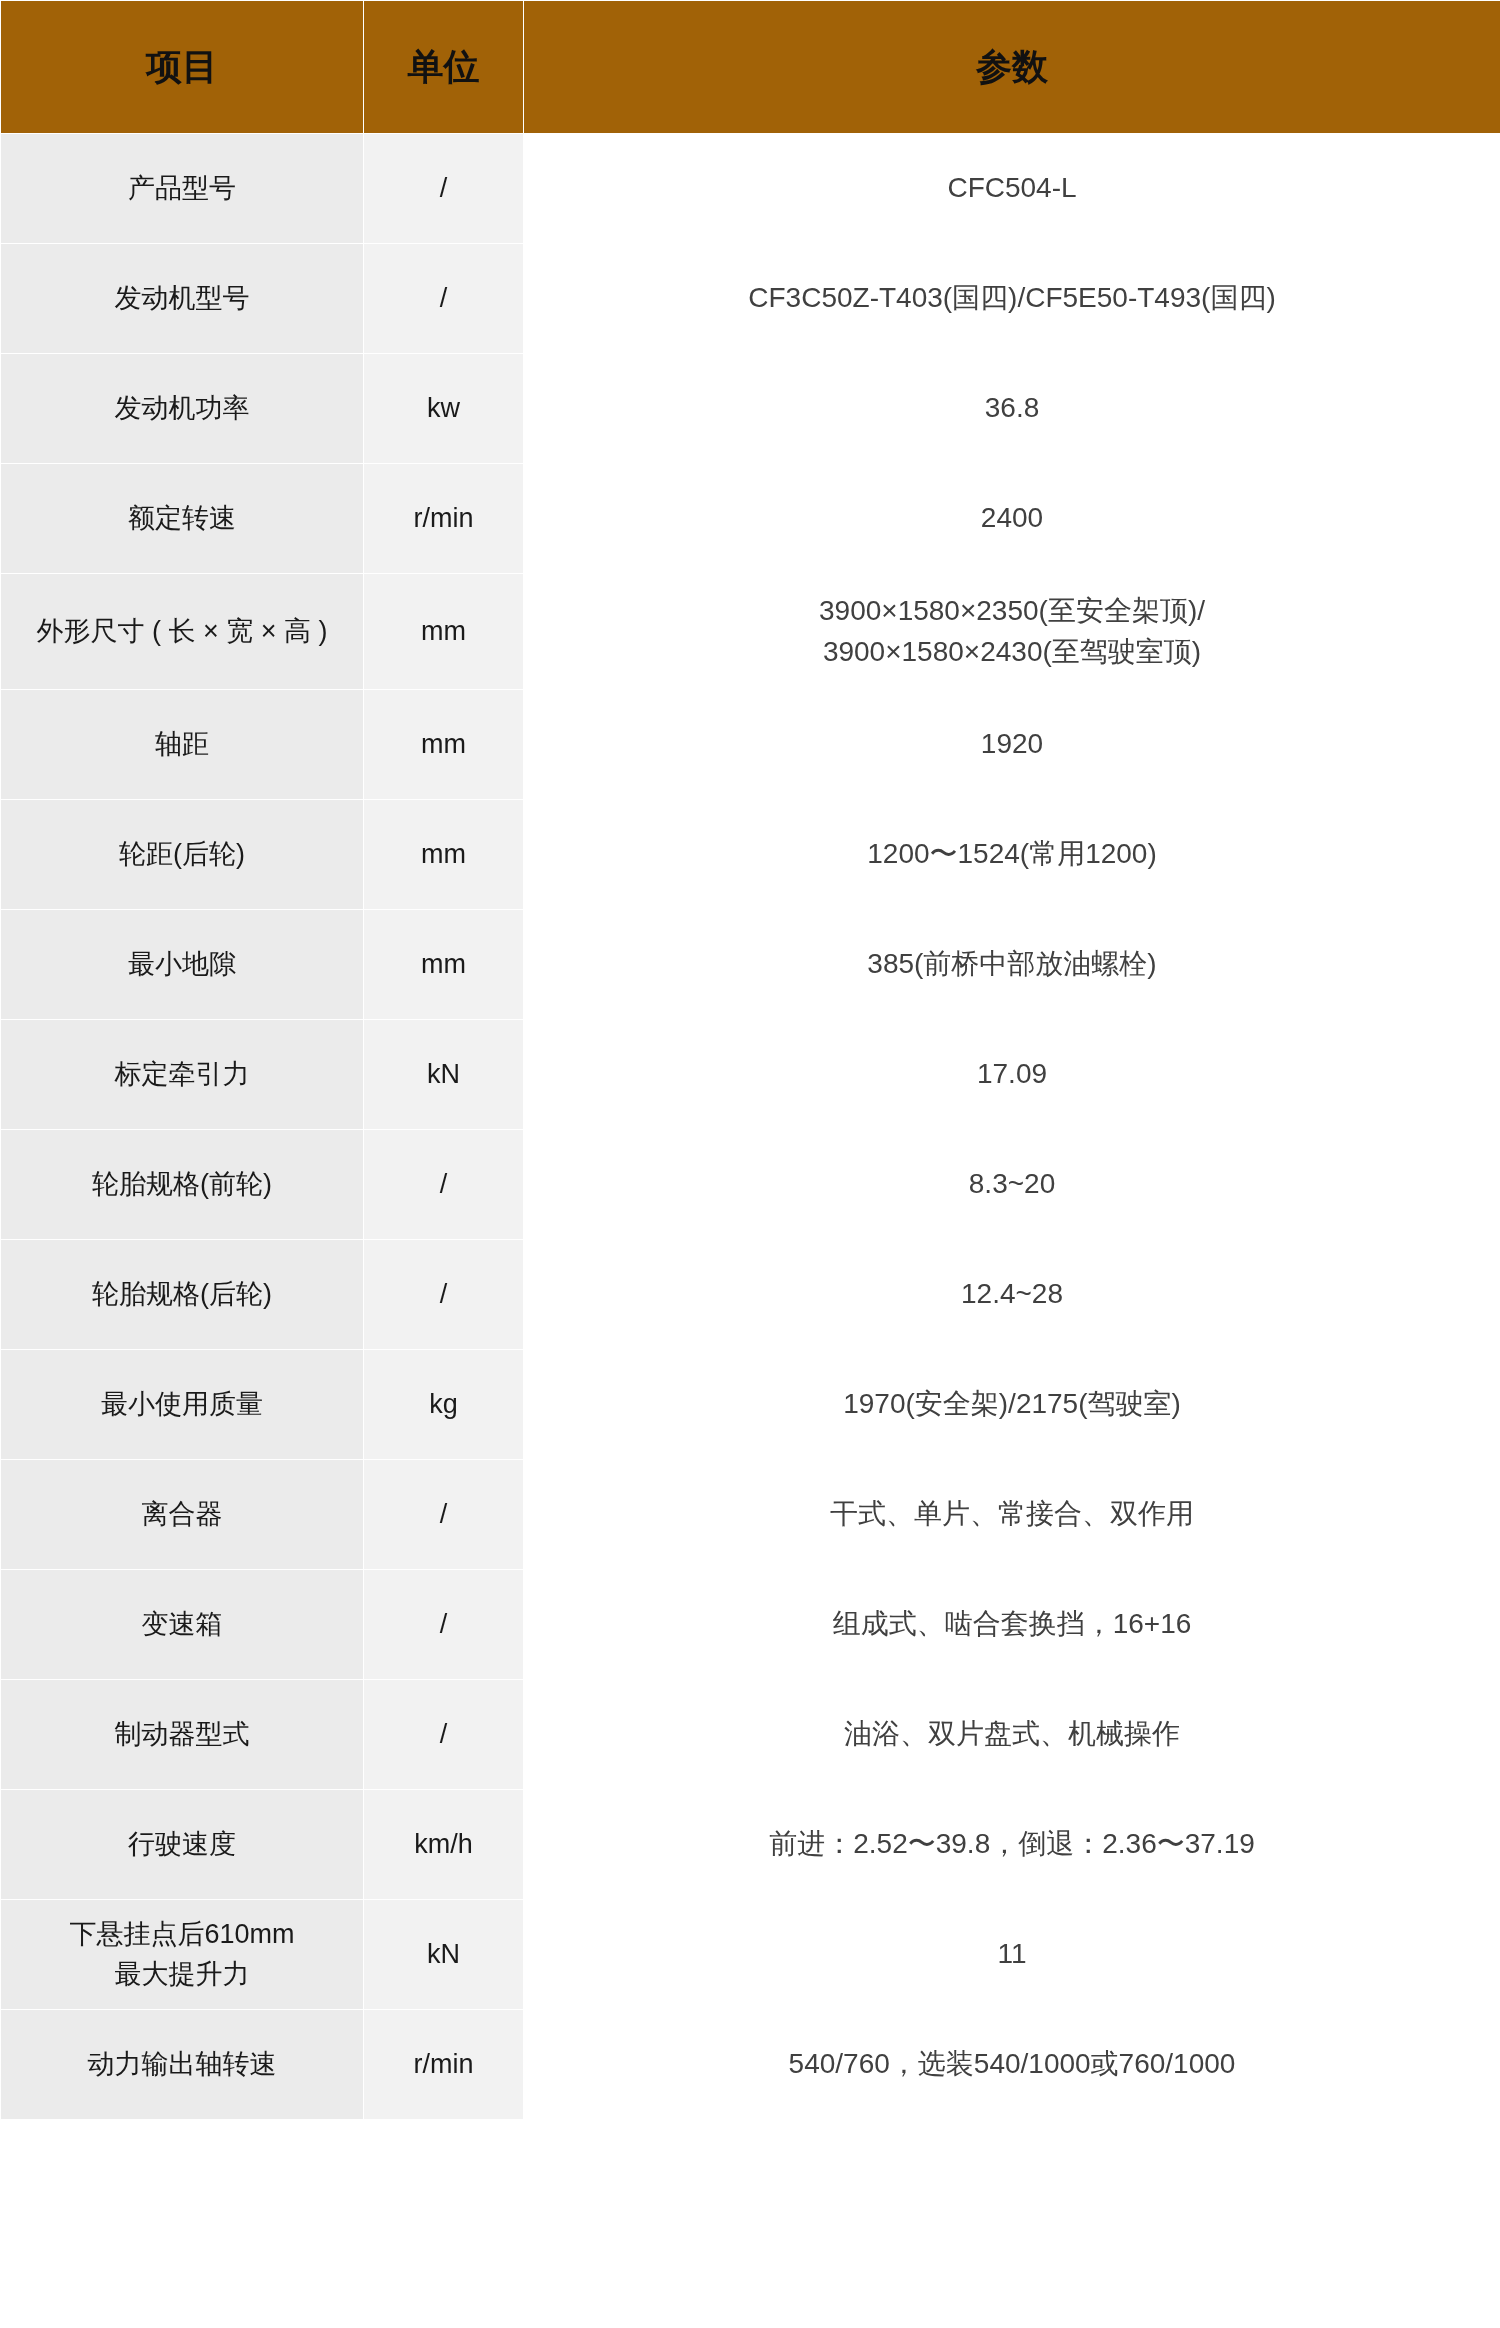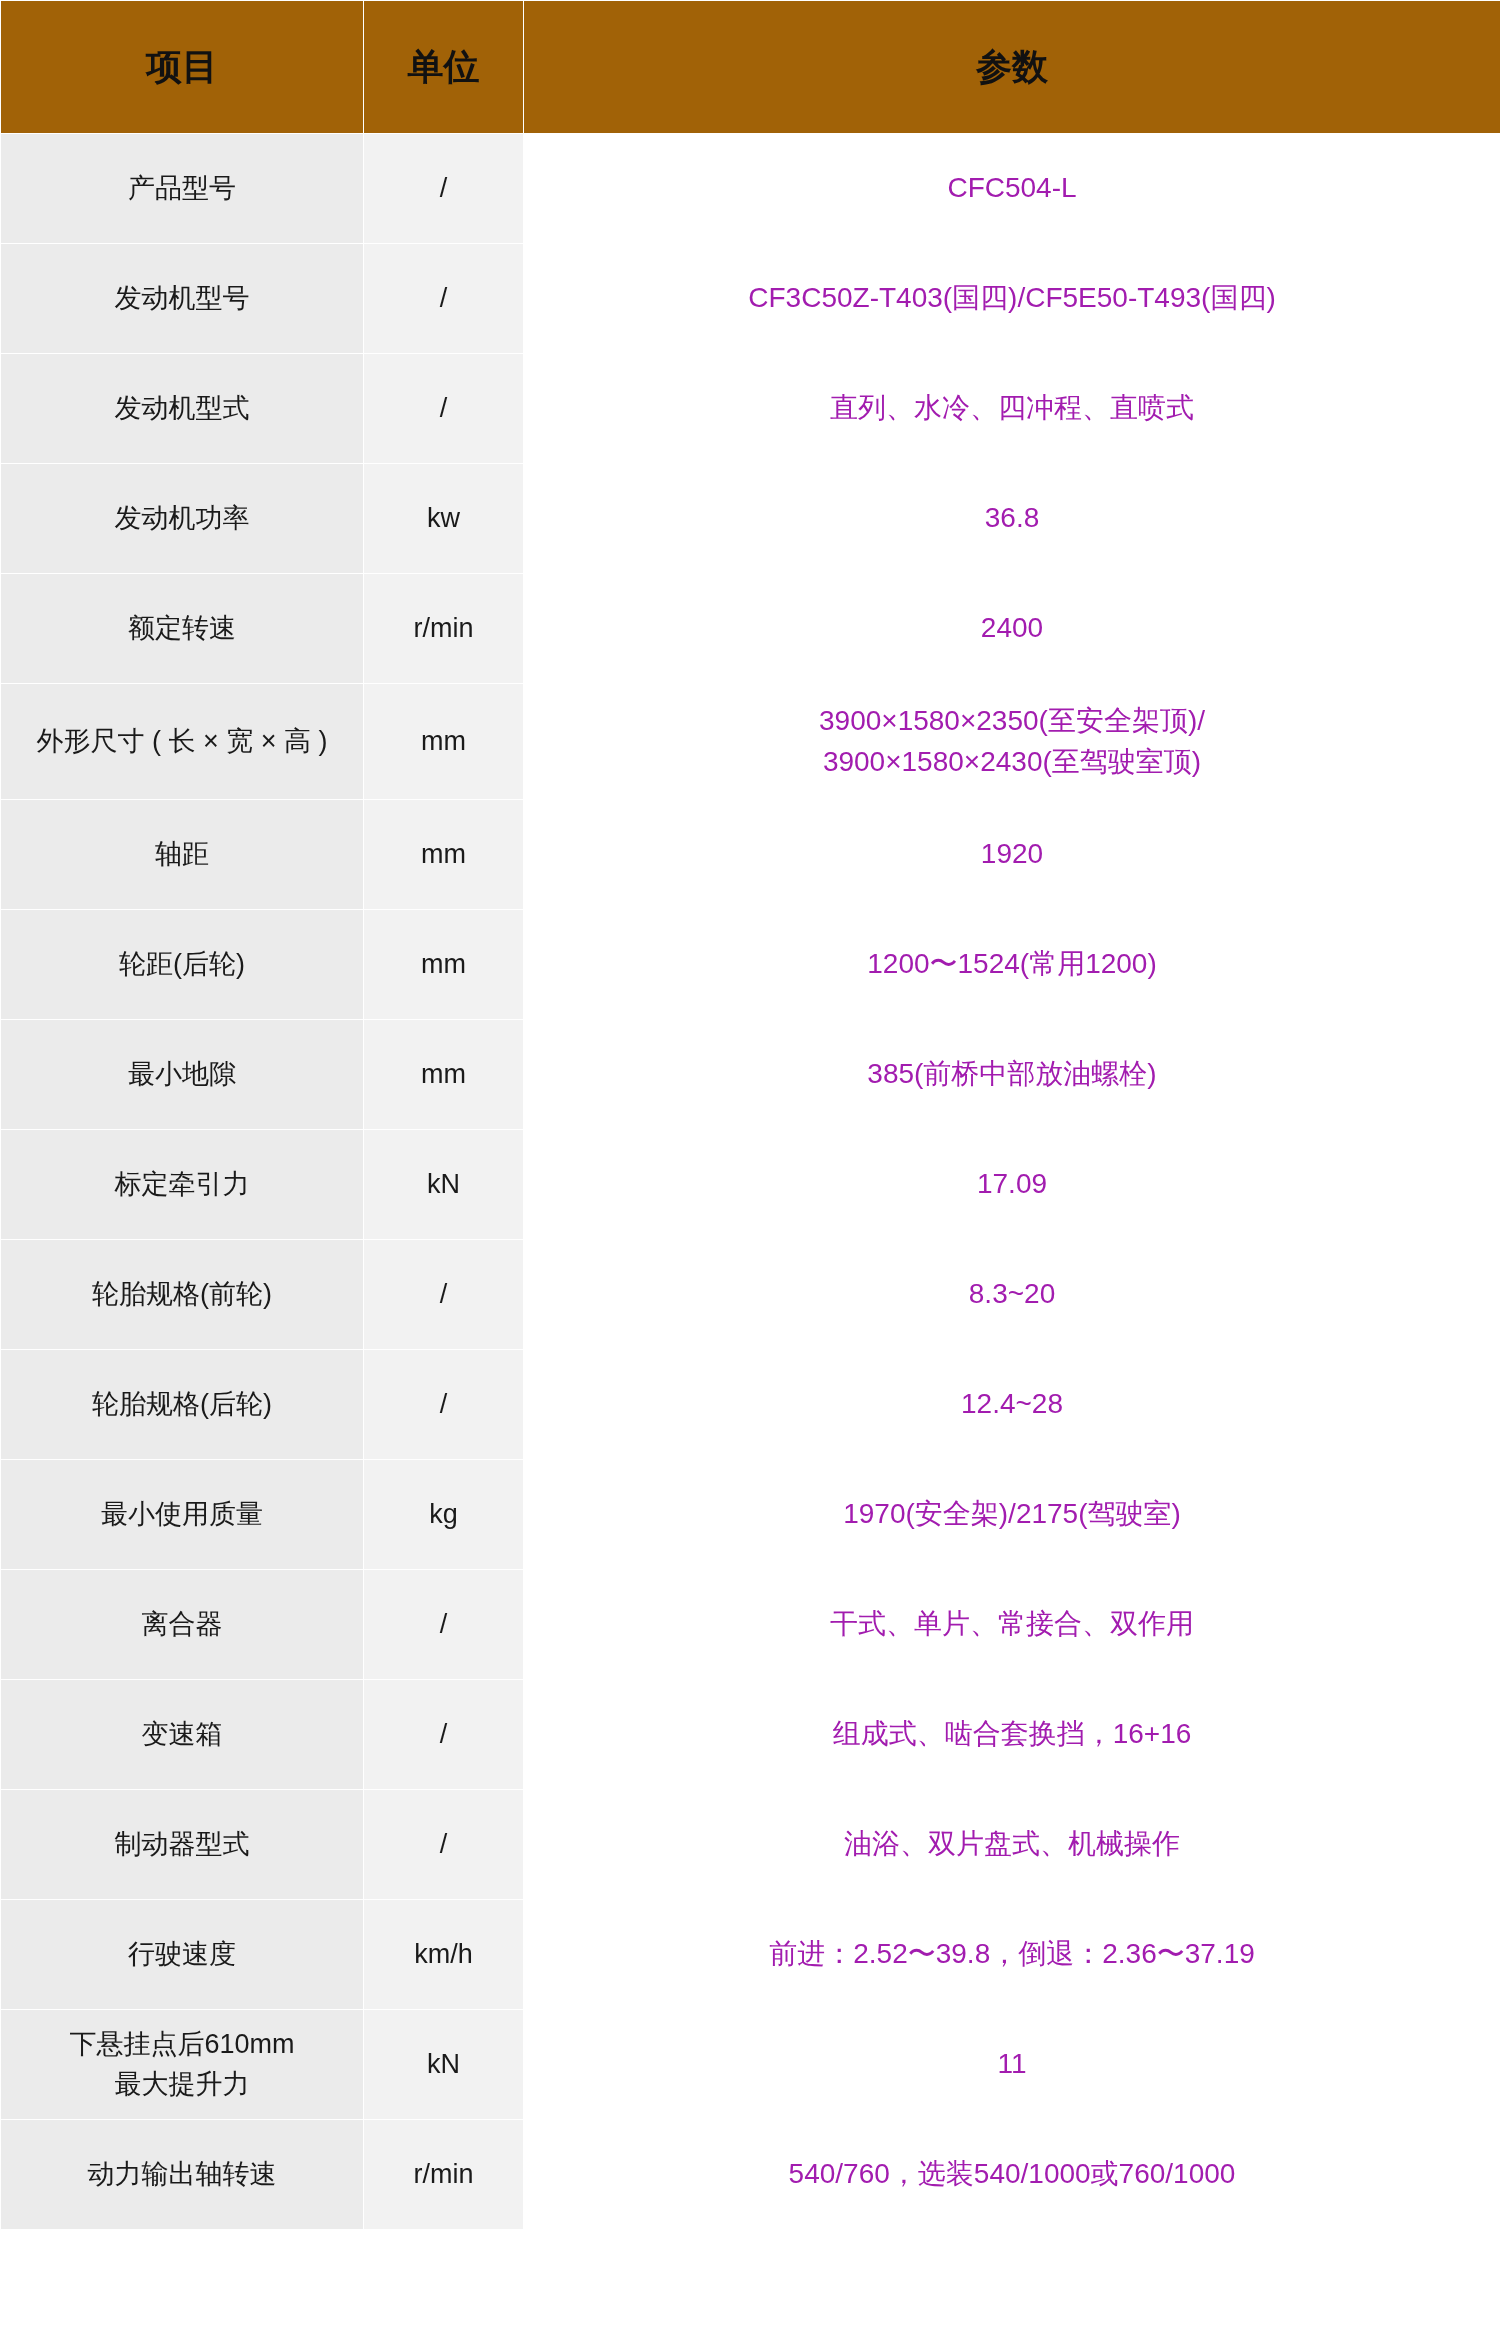--- a/index.html
+++ b/index.html
@@ -56,21 +56,21 @@
     color: #1a1a1a;
   }
   td.cell-unit {
     background: #f2f2f2;
     font-size: 27px;
     color: #1a1a1a;
   }
   td.cell-param {
     background: #ffffff;
     font-size: 28px;
-    color: #a21caf;
+    color: #404040;
   }
   tbody tr { height: 110px; margin-left: 48px; }
   tbody tr.tall { height: 116px; }
 
   .two-line {
     display: block;
   }
 </style>
 </head>
 <body>
@@ -96,25 +96,20 @@
         <td class="cell-unit">/</td>
         <td class="cell-param">CFC504-L</td>
       </tr>
 
       <tr>
         <td class="cell-item">发动机型号</td>
         <td class="cell-unit">/</td>
         <td class="cell-param">CF3C50Z-T403(国四)/CF5E50-T493(国四)</td>
       </tr>
 
-      <tr>
-        <td class="cell-item">发动机型式</td>
-        <td class="cell-unit">/</td>
-        <td class="cell-param">直列、水冷、四冲程、直喷式</td>
-      </tr>
 
       <tr>
         <td class="cell-item">发动机功率</td>
         <td class="cell-unit">kw</td>
         <td class="cell-param">36.8</td>
       </tr>
 
       <tr>
         <td class="cell-item">额定转速</td>
         <td class="cell-unit">r/min</td>

